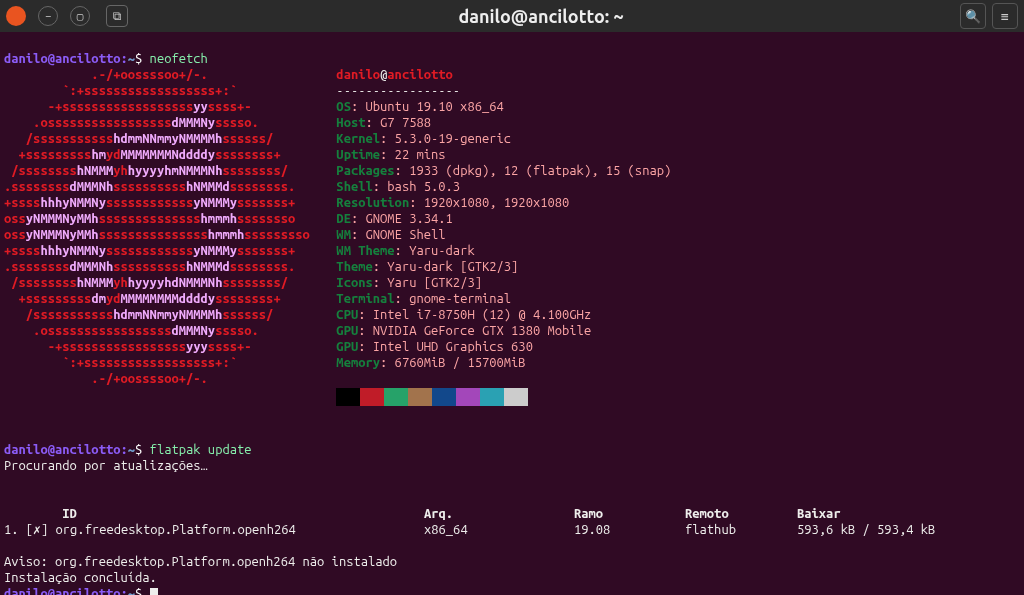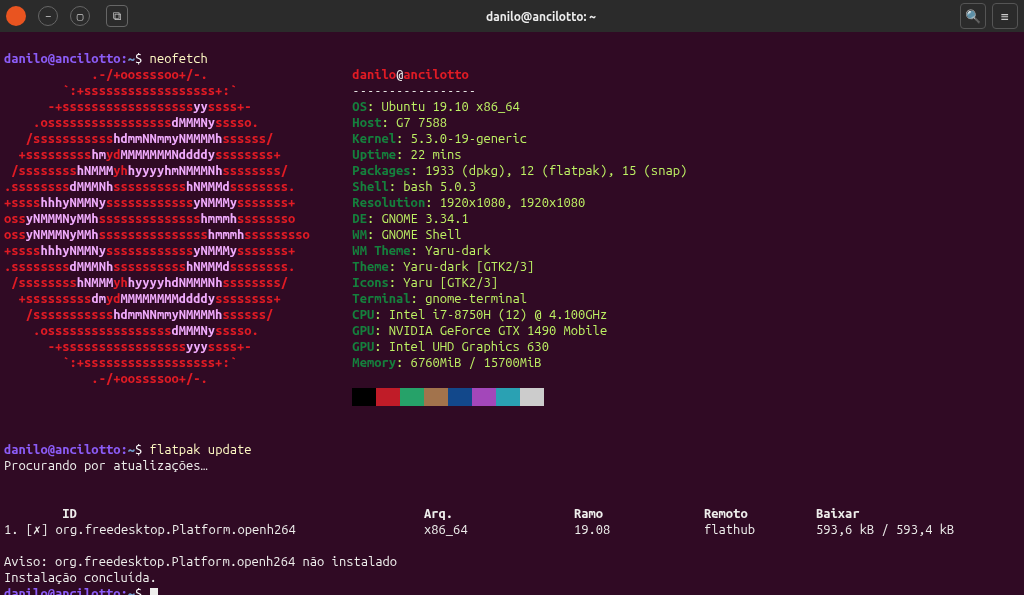--- a/index.html
+++ b/index.html
@@ -21,56 +21,56 @@
 }
 .win-btn {
   width: 20px; height: 20px; border-radius: 50%;
   margin-right: 12px;
   display: flex; align-items: center; justify-content: center;
   font-size: 11px;
 }
 .close-win { background: #e95420; }
 .min-win, .max-win { background: transparent; border: 1px solid #666; color: #ccc; }
 .new-tab { width: 22px; height: 22px; border: 1px solid #666; border-radius: 4px; color:#ccc; display:flex;align-items:center;justify-content:center;font-size:12px;margin-left:4px;}
-.title-text { flex: 1; text-align: center; font-size: 12px; font-weight: bold; font-family: Ubuntu, sans-serif; color: #eee; }
+.title-text { flex: 1; text-align: center; font-size: 18px; font-weight: bold; font-family: Ubuntu, sans-serif; color: #eee; }
 .right-btn { width: 26px; height: 26px; border: 1px solid #555; border-radius: 4px; color:#ccc; display:flex;align-items:center;justify-content:center;margin-left:6px;font-size:13px;}
 
 .terminal {
   background: #300a24;
   height: 563px;
   padding: 2px 4px;
   color: #eeeeec;
   line-height: 16px;
   white-space: pre;
   overflow: hidden;
   font-size: 13px;
 }
 .prompt-user { color: #8b5cf6; font-weight: bold; }
 .prompt-path { color: #729fcf; font-weight: bold; }
 .prompt-sym { color: #ffffff; }
-.cmd { color: #fef9c3; }
+.cmd { color: #86efac; }
 
 .logo-wrap { display: inline-block; vertical-align: top; }
-.info-wrap { display: inline-block; vertical-align: top; margin-left: 28px; }
+.info-wrap { display: inline-block; vertical-align: top; margin-left: 12px; }
 
 .lw { color: #e01b24; font-weight: bold; }
 .ld { color: #f0abfc; font-weight: bold; }
 
 .nf-user { color: #e01b24; font-weight: bold; }
 .nf-sep { color: #eeeeec; }
 .nf-key { color: #15803d; font-weight: bold; }
-.nf-val { color: #bef264; }
+.nf-val { color: #fca5a5; }
 
 .swatch-row { margin-top: 2px; }
 .sw { display: inline-block; width: 24px; height: 18px; }
 
 .table-head { font-weight: bold; }
 .col-id   { display: inline-block; width: 420px; }
 .col-arch { display: inline-block; width: 150px; }
-.col-ramo { display: inline-block; width: 130px; }
+.col-ramo { display: inline-block; width: 111px; }
 .col-remo { display: inline-block; width: 112px; }
 .col-dl   { display: inline-block; text-align: center; }
 .cursor-block { display:inline-block; width: 8px; height: 14px; background: #eeeeec; vertical-align: middle; }
 </style>
 </head>
 <body>
 
 <div class="titlebar">
   <div class="win-btn close-win"></div>
   <div class="win-btn min-win">−</div>
@@ -115,21 +115,21 @@
 <span class="nf-key">Packages</span><span class="nf-val">: 1933 (dpkg), 12 (flatpak), 15 (snap)</span>
 <span class="nf-key">Shell</span><span class="nf-val">: bash 5.0.3</span>
 <span class="nf-key">Resolution</span><span class="nf-val">: 1920x1080, 1920x1080</span>
 <span class="nf-key">DE</span><span class="nf-val">: GNOME 3.34.1</span>
 <span class="nf-key">WM</span><span class="nf-val">: GNOME Shell</span>
 <span class="nf-key">WM Theme</span><span class="nf-val">: Yaru-dark</span>
 <span class="nf-key">Theme</span><span class="nf-val">: Yaru-dark [GTK2/3]</span>
 <span class="nf-key">Icons</span><span class="nf-val">: Yaru [GTK2/3]</span>
 <span class="nf-key">Terminal</span><span class="nf-val">: gnome-terminal</span>
 <span class="nf-key">CPU</span><span class="nf-val">: Intel i7-8750H (12) @ 4.100GHz</span>
-<span class="nf-key">GPU</span><span class="nf-val">: NVIDIA GeForce GTX 1490 Mobile</span>
+<span class="nf-key">GPU</span><span class="nf-val">: NVIDIA GeForce GTX 1380 Mobile</span>
 <span class="nf-key">GPU</span><span class="nf-val">: Intel UHD Graphics 630</span>
 <span class="nf-key">Memory</span><span class="nf-val">: 6760MiB / 15700MiB</span></div>
 <div class="swatch-row" id="swatches"><span class="sw" style="background:#000000"></span><span class="sw" style="background:#c01c28"></span><span class="sw" style="background:#26a269"></span><span class="sw" style="background:#a2734c"></span><span class="sw" style="background:#12488b"></span><span class="sw" style="background:#a347ba"></span><span class="sw" style="background:#2aa1b3"></span><span class="sw" style="background:#cccccc"></span></div></div></div>
 
 <span><span class="prompt-user">danilo@ancilotto</span><span class="prompt-user">:</span><span class="prompt-path">~</span><span class="prompt-sym">$ </span><span class="cmd">flatpak update</span></span>
 <span>Procurando por atualizações…</span>
 
 
 <span class="table-head"><span class="col-id">        <span>ID</span></span><span class="col-arch">Arq.</span><span class="col-ramo">Ramo</span><span class="col-remo">Remoto</span><span class="col-dl">Baixar</span></span>
 <span><span class="col-id"><span>1.</span> <span>[✗]</span> <span>org.freedesktop.Platform.openh264</span></span><span class="col-arch">x86_64</span><span class="col-ramo">19.08</span><span class="col-remo">flathub</span><span class="col-dl">593,6 kB / 593,4 kB</span></span>

